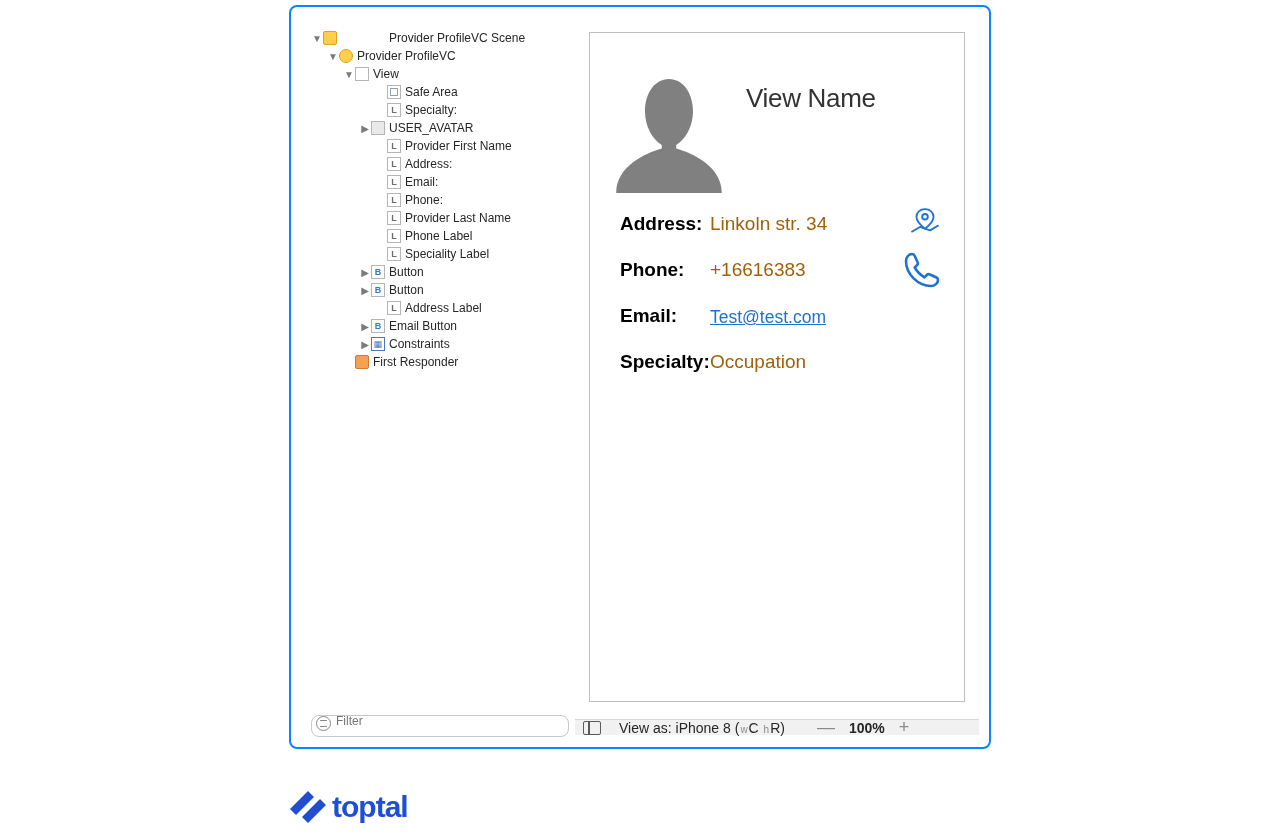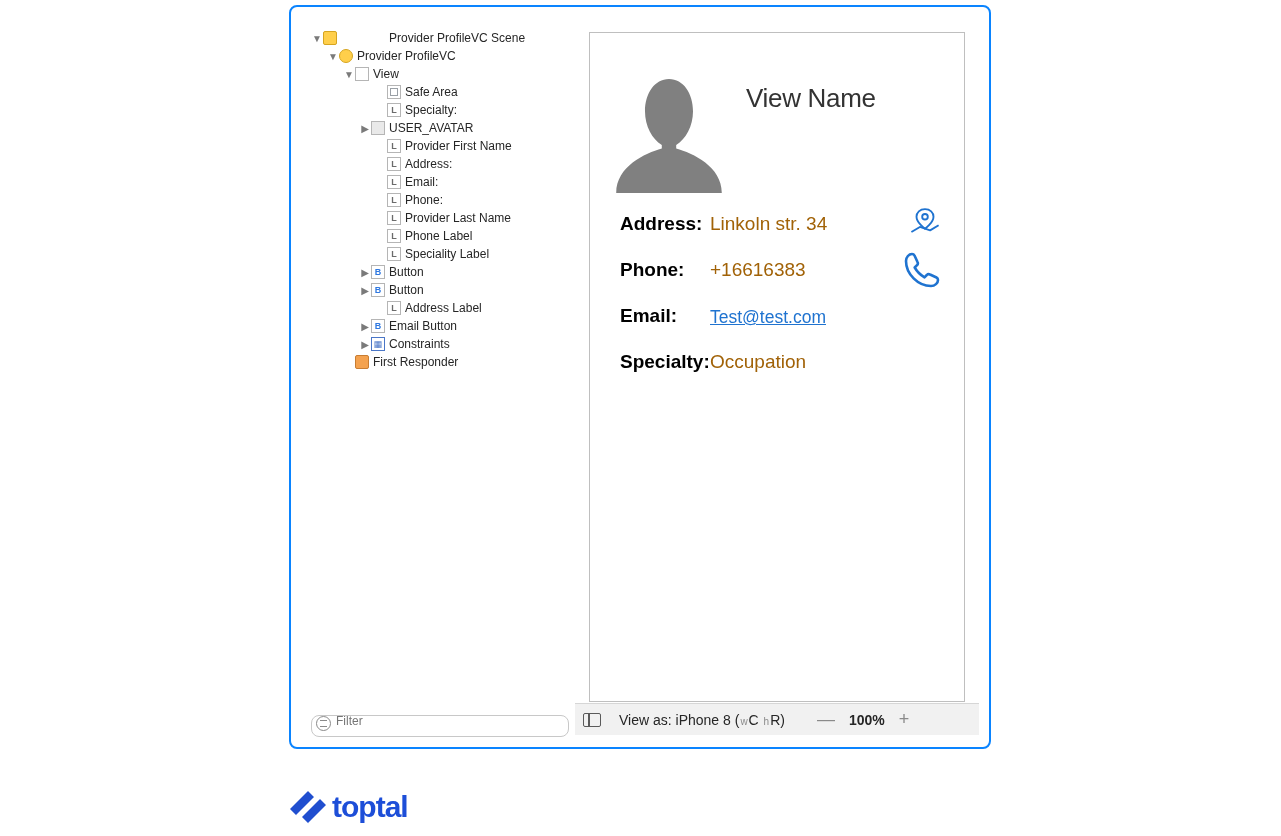--- a/index.html
+++ b/index.html
@@ -49,21 +49,21 @@
   .rowval { position:absolute; left:120px; font-size:19px; color:#a16207;}
   .addr-l{top:180px;} .addr-v{top:180px;}
   .phone-l{top:226px;} .phone-v{top:226px;}
   .email-l{top:272px;} .email-v{top:274px; color:#1f73d0; text-decoration:underline; font-size:17.5px;}
   .spec-l{top:318px;} .spec-v{top:318px;}
 
   .loc-icon { position:absolute; right:22px; top:173px; width:34px; height:30px; }
   .phone-icon { position:absolute; right:22px; top:217px; width:40px; height:40px; }
 
   
-  .statusbar { position:absolute; left:284px; right:10px; bottom:12px; height:32px; background:#f1f1f1; border-top:1px solid #d6d6d6; display:flex; align-items:center; padding:0 8px; }
+  .statusbar { position:absolute; left:284px; right:10px; bottom:12px; height:16px; background:#f1f1f1; border-top:1px solid #d6d6d6; display:flex; align-items:center; padding:0 8px; }
   .sb-ic { width:18px; height:14px; border:1.5px solid #5a5a5a; border-radius:2px; position:relative; margin-right:18px;}
   .sb-ic::after { content:""; position:absolute; left:4px; top:-1px; bottom:-1px; width:1.5px; background:#5a5a5a;}
   .sb-text { font-size:14px; color:#262626; }
   .sb-text .sm { font-size:10px; color:#8a8a8a; padding:0 1px;}
   .sb-minus,.sb-plus { color:#8a8a8a; font-size:18px; padding:0 14px; user-select:none;}
   .sb-zoom { font-size:14px; color:#262626;font-weight:bold;}
   .sb-spacer{flex:0 0 18px;}
 
   
   .toptal { position:absolute; left:290px; top:785px; display:flex; align-items:center; }

